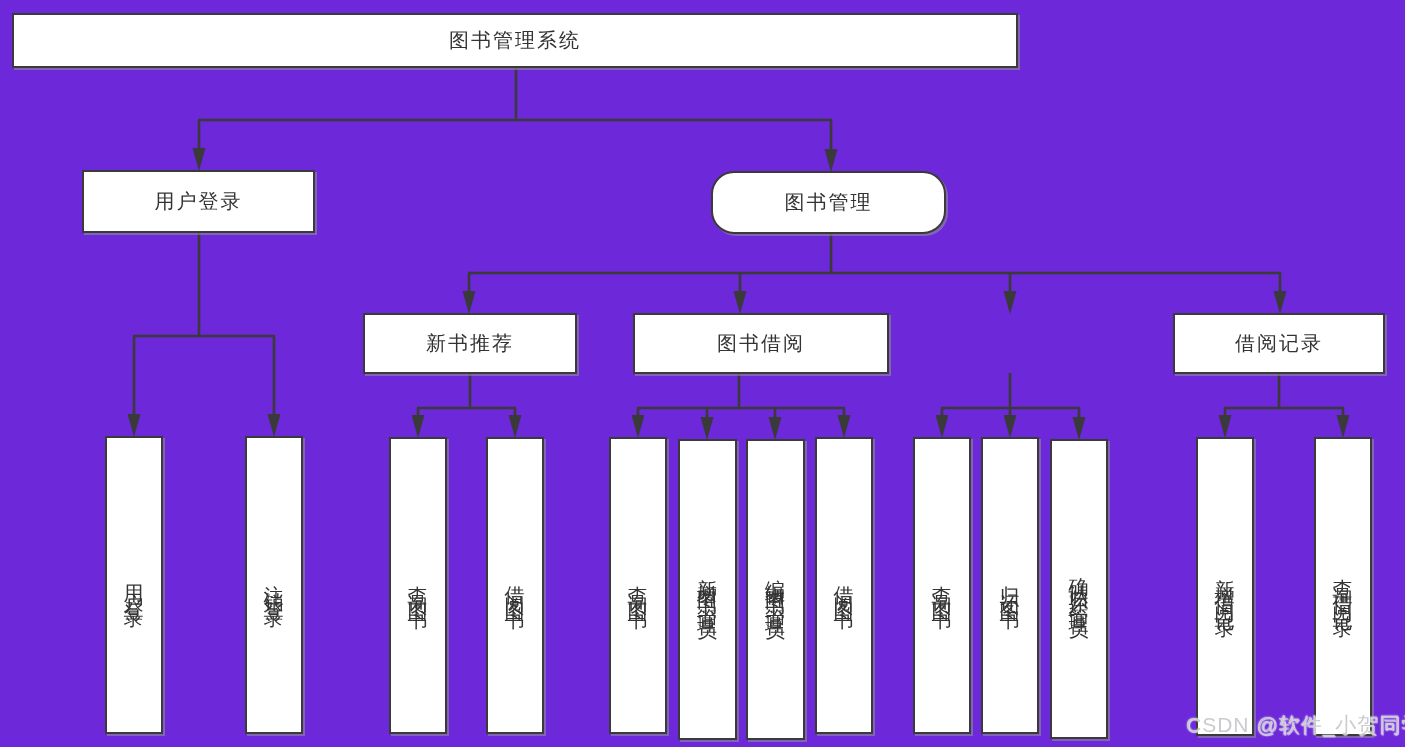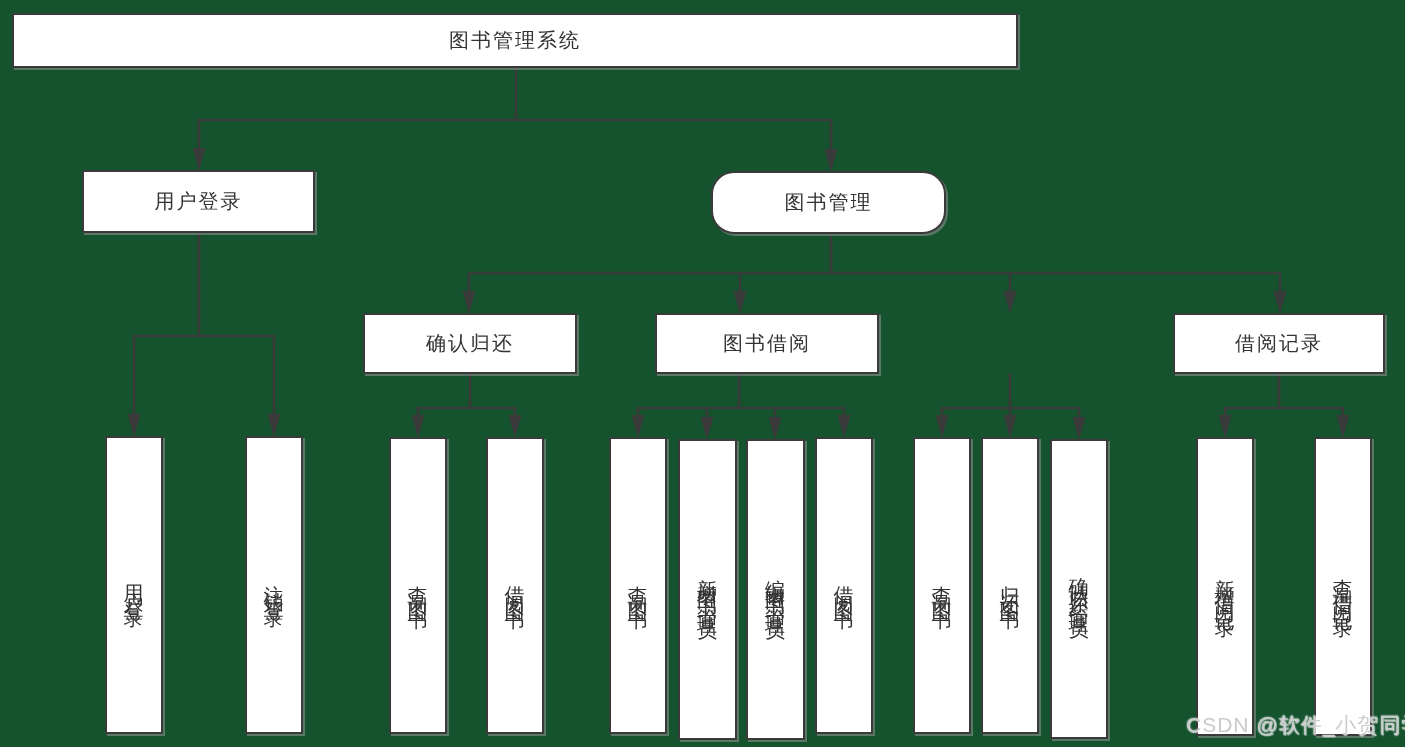--- a/index.html
+++ b/index.html
@@ -1,19 +1,19 @@
 <!DOCTYPE html>
 <html><head>
 <meta charset="utf-8">
 <style>
   html,body{margin:0;padding:0;background:#ffffff;}
   #canvas{
     position:relative;
     width:1405px;height:747px;
-    background:#14532d;
+    background:#6d28d9;
     font-family:"Liberation Sans", sans-serif;
     overflow:hidden;
   }
   #connectors{position:absolute;left:0;top:0;z-index:0;}
   .hbox{
     position:absolute;box-sizing:border-box;z-index:1;
     background:#ffffff;border:2.5px solid #3a3a3a;
     box-shadow:2px 2px 0 rgba(150,150,150,0.55);
     display:flex;align-items:center;justify-content:center;
     font-size:20px;letter-spacing:2px;color:#333333;
@@ -84,22 +84,22 @@
       <polygon points="1218.5,415 1231.5,415 1225,438"></polygon>
       <polygon points="1336.5,415 1349.5,415 1343,438"></polygon>
     </g>
   </svg>
 
   <div class="hbox" style="left:12px;top:13px;width:1006px;height:55px;">图书管理系统</div>
 
   <div class="hbox" style="left:82px;top:170px;width:233px;height:63px;">用户登录</div>
   <div class="hbox" style="left:711px;top:171px;width:235px;height:63px;border-radius:23px;">图书管理</div>
 
-  <div class="hbox" style="left:363px;top:313px;width:214px;height:61px;">确认归还</div>
-  <div class="hbox" style="left:633px;top:313px;width:224px;height:61px;margin-left:22px;">图书借阅</div>
+  <div class="hbox" style="left:363px;top:313px;width:214px;height:61px;">新书推荐</div>
+  <div class="hbox" style="left:633px;top:313px;width:256px;height:61px;">图书借阅</div>
   <div class="hbox" style="left:1173px;top:313px;width:212px;height:61px;">借阅记录</div>
 
   <div class="vbox" style="left:105px;top:436px;width:58px;height:298px;">
     <span class="vtext">用户登录</span>
   </div>
   <div class="vbox" style="left:245px;top:436px;width:58px;height:298px;">
     <span class="vtext">注销登录</span>
   </div>
 
   <div class="vbox" style="left:389px;top:437px;width:58px;height:297px;">

